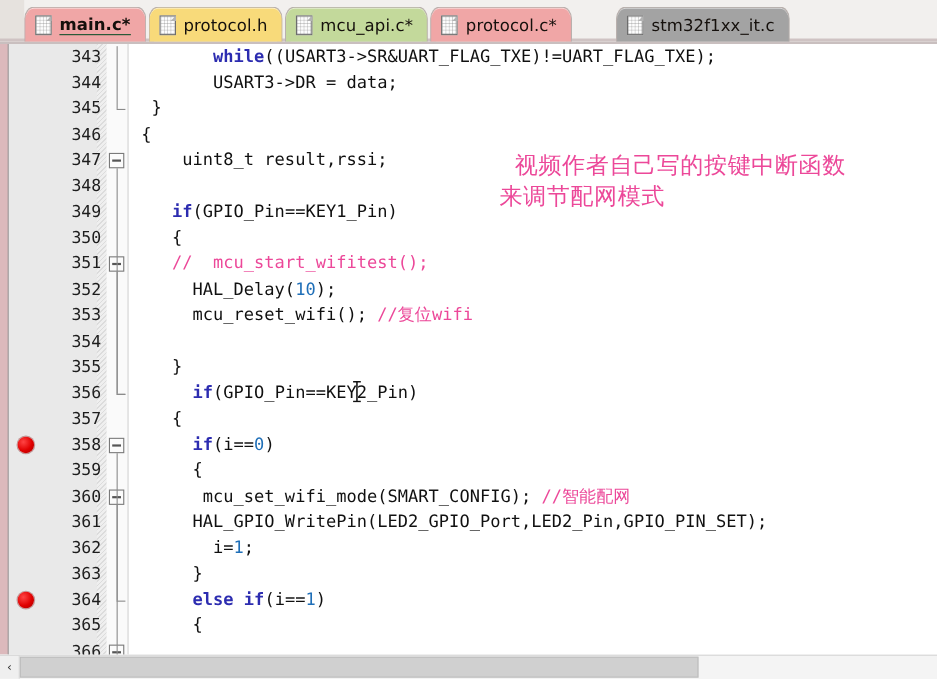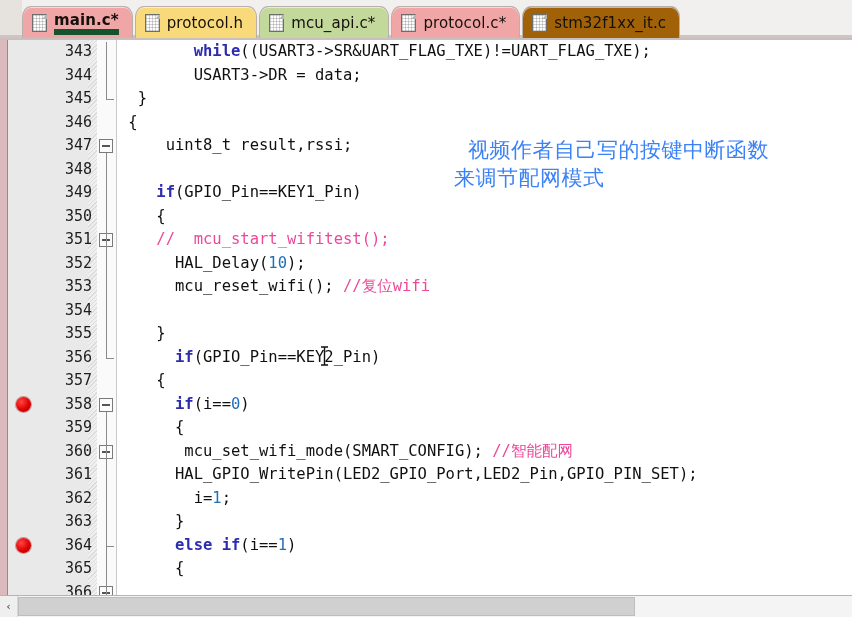--- a/index.html
+++ b/index.html
@@ -61,21 +61,21 @@
     box-sizing: border-box;
     font-size: 15px;
     color: #15100c;
     white-space: nowrap;
     z-index: 2;
     box-shadow: inset 0 1px 0 rgba(255,255,255,.55);
   }
   .tab .tab-label { letter-spacing: .1px; }
   .tab.active .tab-label {
     font-weight: bold;
-    border-bottom: 6px solid #14532d;
+    border-bottom: 1px solid #14532d;
     padding-bottom: 0px;
   }
   
   .page-icon {
     width: 13px; height: 16px;
     background: #fdfdfd;
     border: 1px solid #6d6d6d;
     position: relative;
     flex: 0 0 auto;
     background-image:
@@ -199,21 +199,21 @@
 
   
   .kw  { color: #2c2cb0; font-weight: bold; }
   .num-lit { color: #1f6fb8; }
   .cmt { color: #ec4899; }
 
   
   
   .annot {
     position: absolute;
-    color: #3b82f6;
+    color: #ec4899;
     font-family: "DejaVu Sans", sans-serif;
     font-size: 21px;
     line-height: 26px;
     white-space: pre;
     z-index: 5;
     letter-spacing: .5px;
   }
 
   
   .ibeam {
@@ -268,21 +268,21 @@
         <span class="tab-label">protocol.h</span>
       </div>
       <div class="tab" style="background: rgb(195, 217, 155);">
         <span class="page-icon"></span>
         <span class="tab-label">mcu_api.c*</span>
       </div>
       <div class="tab" style="background: rgb(240, 166, 166);">
         <span class="page-icon"></span>
         <span class="tab-label">protocol.c*</span>
       </div>
-      <div class="tab" style="background: #a16207;">
+      <div class="tab" style="background: #a3a3a3; margin-left: 38px;">
         <span class="page-icon"></span>
         <span class="tab-label">stm32f1xx_it.c</span>
       </div>
     </div>
 
   <div class="editor-wrap">
 
     <div class="left-strip"></div>
 
     <div class="bp-gutter" id="bp-gutter">

